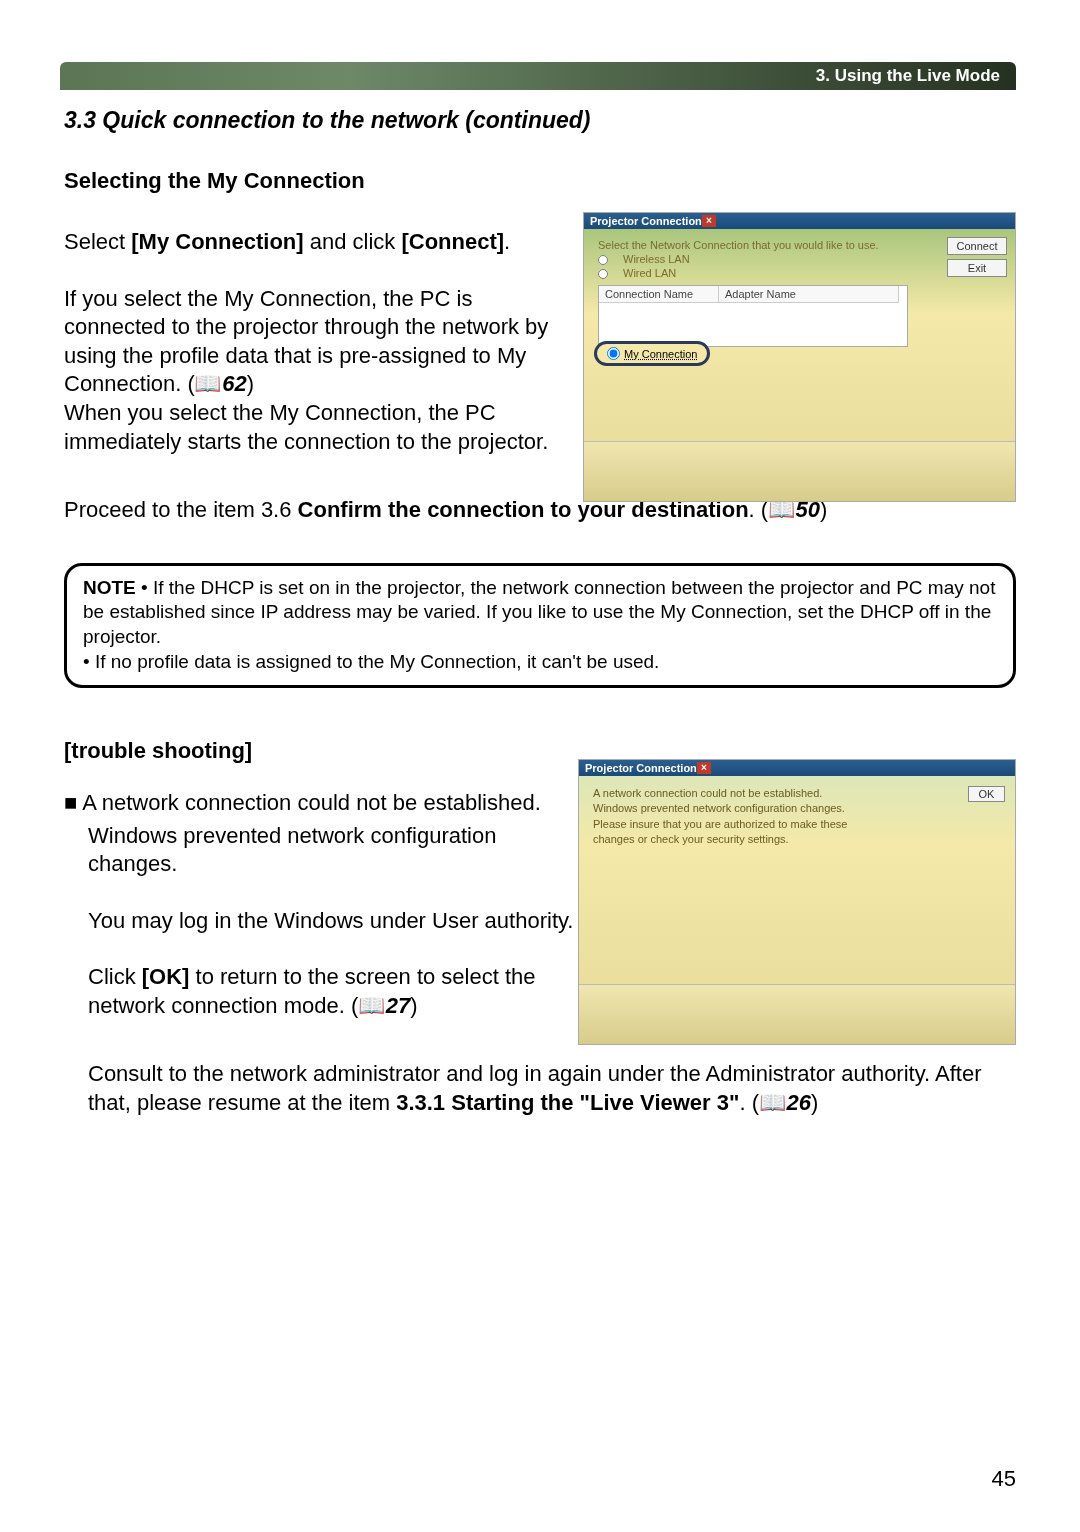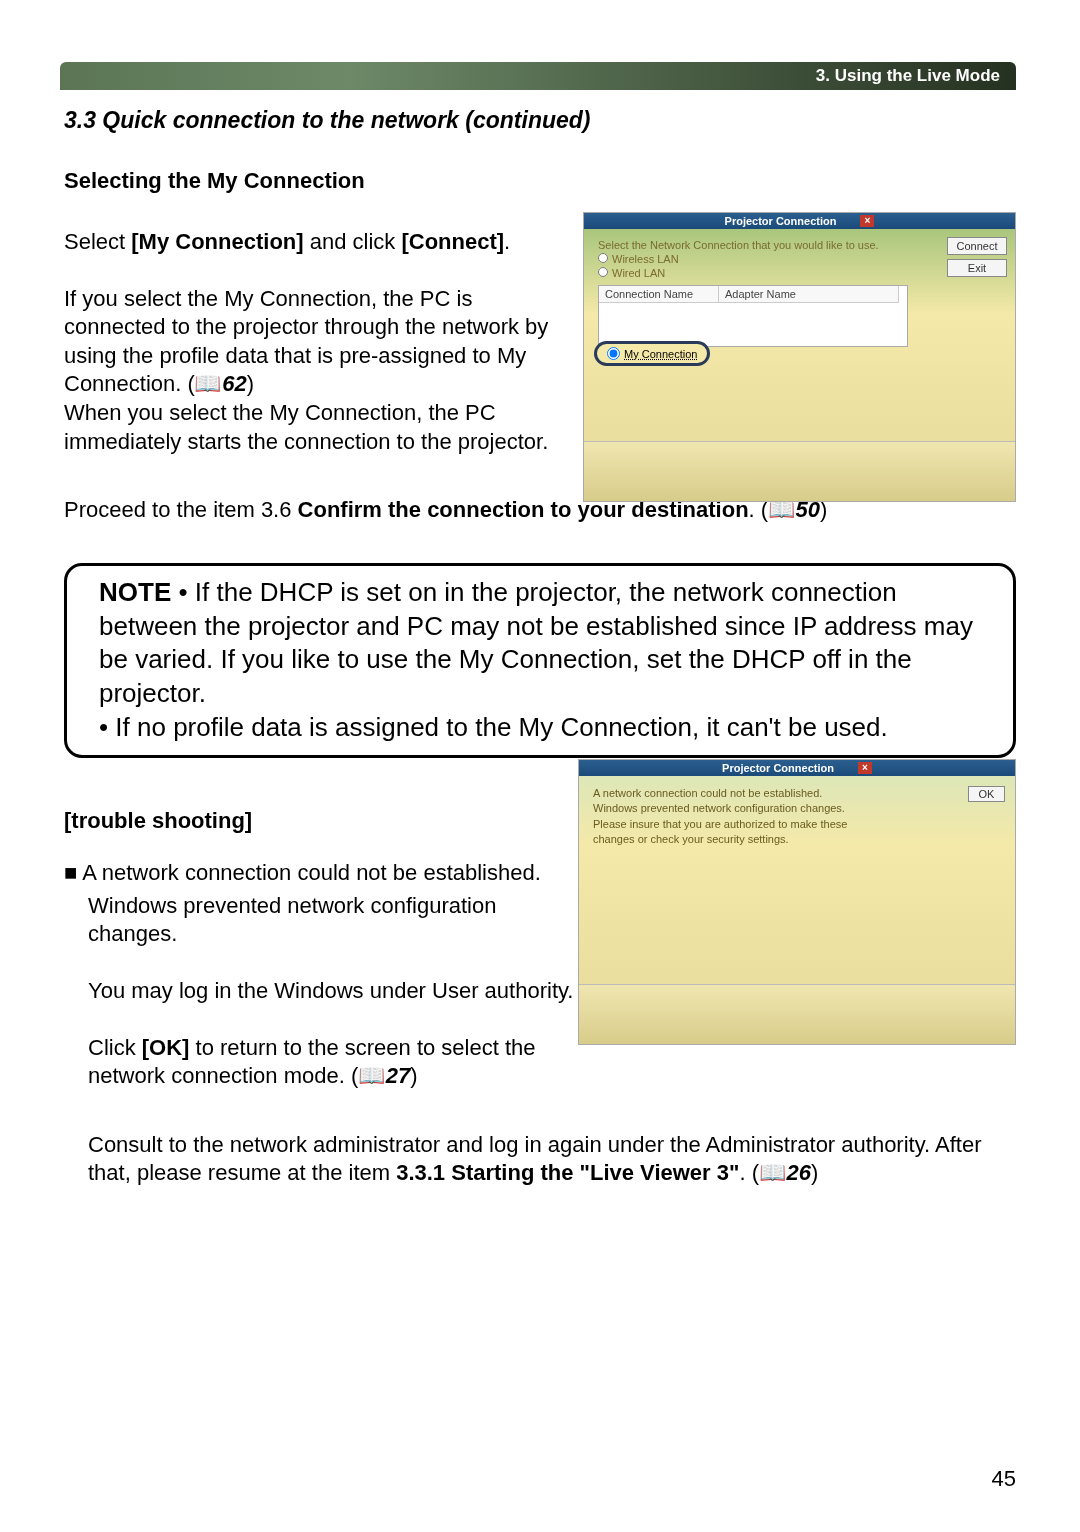--- a/index.html
+++ b/index.html
@@ -56,23 +56,23 @@
     .bold {
       font-weight: bold;
     }
     .ref-num {
       font-style: italic;
       font-weight: bold;
     }
     .note-box {
       border: 3px solid #000;
       border-radius: 18px;
-      padding: 10px 32px;
+      padding: 10px 16px;
       margin-top: 38px;
-      font-size: 26px;
+      font-size: 19px;
       line-height: 1.3;
     }
     .trouble-title {
       font-size: 22px;
       font-weight: bold;
       margin-top: 50px;
       margin-bottom: 26px;
     }
     .bullet {
       font-size: 22px;
@@ -100,23 +100,22 @@
       font-family: Tahoma, sans-serif;
       font-size: 11px;
     }
     .ss1-title {
       background: linear-gradient(to bottom, #2b5f8f, #1a4a7a);
       color: #fff;
       padding: 2px 6px;
       font-size: 11px;
       font-weight: bold;
       display: flex;
-      justify-content: center;
+      justify-content: flex-start;
       align-items: center;
-      gap: 24px;
     }
     .ss1-close {
       background: #c0392b;
       color: #fff;
       width: 14px;
       height: 12px;
       font-size: 10px;
       text-align: center;
       line-height: 12px;
     }
@@ -147,22 +146,22 @@
       border-right: 1px solid #ccc;
       border-bottom: 1px solid #ccc;
       padding: 2px 6px;
       font-size: 11px;
       color: #444;
       background: #f8f8f8;
       display: inline-block;
     }
     .ss1-radio {
       display: flex;
-      align-items: flex-start;
-      gap: 4px;
+      align-items: flex-end;
+      gap: 15px;
       margin: 2px 0;
     }
     .ss1-radio input {
       width: 10px;
       height: 10px;
     }
     .ss1-oval {
       position: absolute;
       top: 128px;
       left: 10px;

